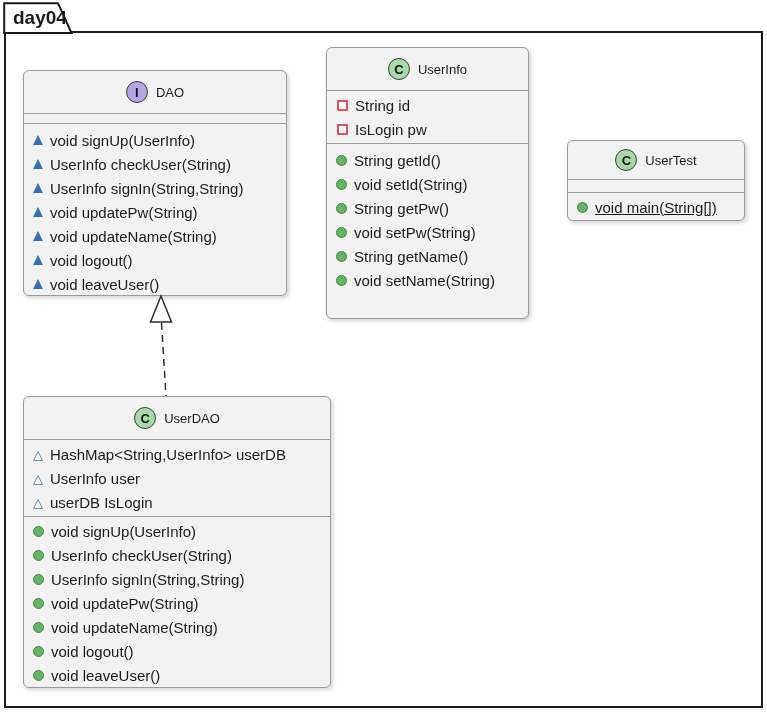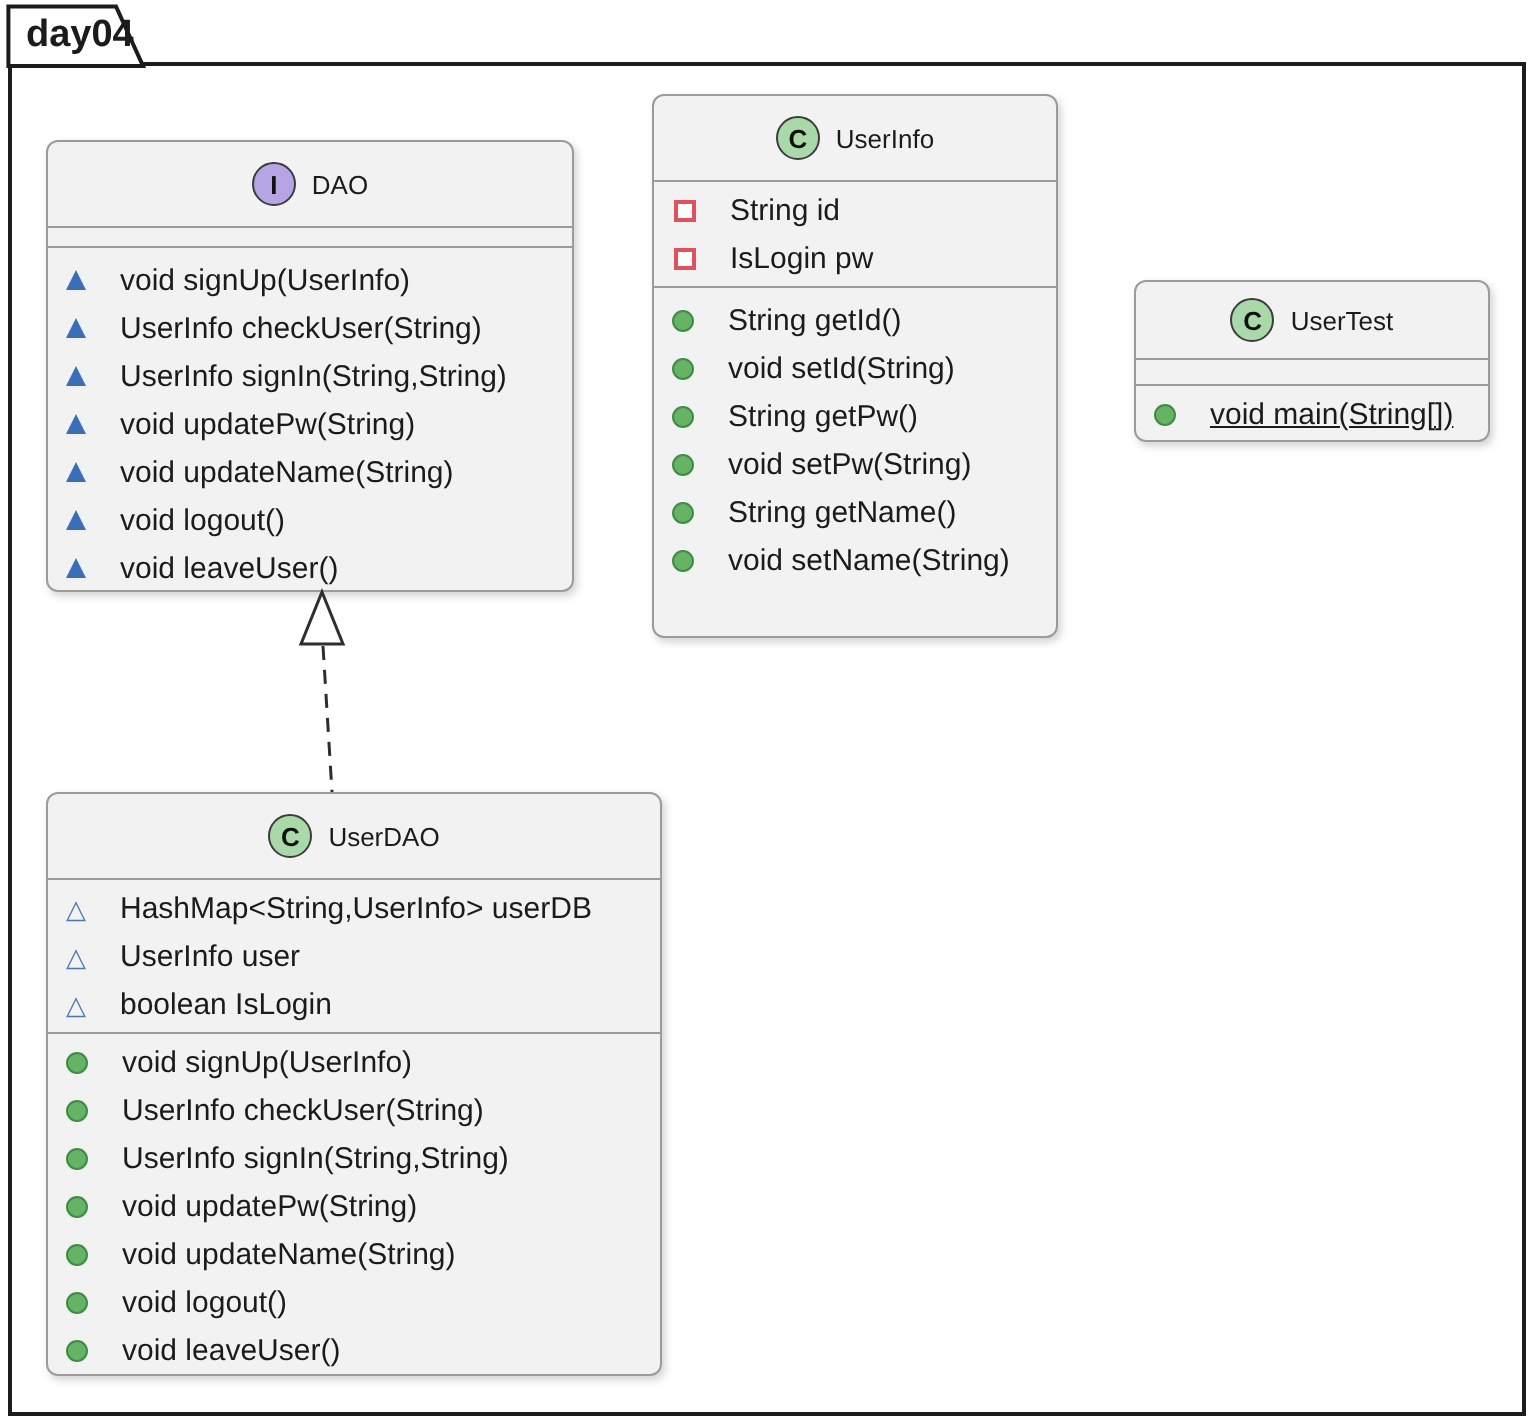--- a/index.html
+++ b/index.html
@@ -22,21 +22,21 @@
     justify-content:center;font-size:13px;font-weight:bold;border:1.5px solid #3c3c3c;
     box-sizing:border-box;color:#111;}
   .kind-interface{background:#b6a4e4;}
   .kind-class{background:#a9d8a9;}
   .uml-title{font-size:13px;}
   .italic{}
   .uml-sep{border-top:1px solid #9b9b9b;height:0;}
   .sec{padding:4px 9px;}
   .sec.tight{padding:2px 9px;}
   .empty-sec{height:9px;}
-  .row{display:flex;align-items:center;gap:17px;height:24px;font-size:15px;white-space:nowrap;}
+  .row{display:flex;align-items:center;gap:7px;height:24px;font-size:15px;white-space:nowrap;}
   .ic{flex:0 0 auto;display:inline-block;}
   .ic-sq-red{width:7px;height:7px;border:2px solid #e0515e;background:#fcfcfc;margin-left:1px;}
   .ic-circ-green{width:11px;height:11px;border-radius:50%;background:#66b366;
     border:1.5px solid #3f8c43;box-sizing:border-box;}
   .ic-tri-filled{width:0;height:0;border-left:5.5px solid transparent;
     border-right:5.5px solid transparent;border-bottom:10px solid #3a6fb5;}
   .ic-tri-hollow{color:#4a7ab5;font-size:13px;line-height:13px;}
   .ic-tri-hollow::before{content:"\25B3";}
   .u{text-decoration:underline;}
   .arrow-svg{position:absolute;left:139px;top:294px;}
@@ -161,21 +161,21 @@
     <div class="row">
         <span class="ic ic-tri-hollow"></span>
         <span>HashMap&lt;String,UserInfo&gt; userDB</span>
       </div>
     <div class="row">
         <span class="ic ic-tri-hollow"></span>
         <span>UserInfo user</span>
       </div>
     <div class="row">
         <span class="ic ic-tri-hollow"></span>
-        <span>boolean IsLogin</span>
+        <span>userDB IsLogin</span>
       </div>
   </div>
   <div class="uml-sep"></div>
   <div class="sec tight">
     <div class="row">
         <span class="ic ic-circ-green"></span>
         <span>void signUp(UserInfo)</span>
       </div>
     <div class="row">
         <span class="ic ic-circ-green"></span>

